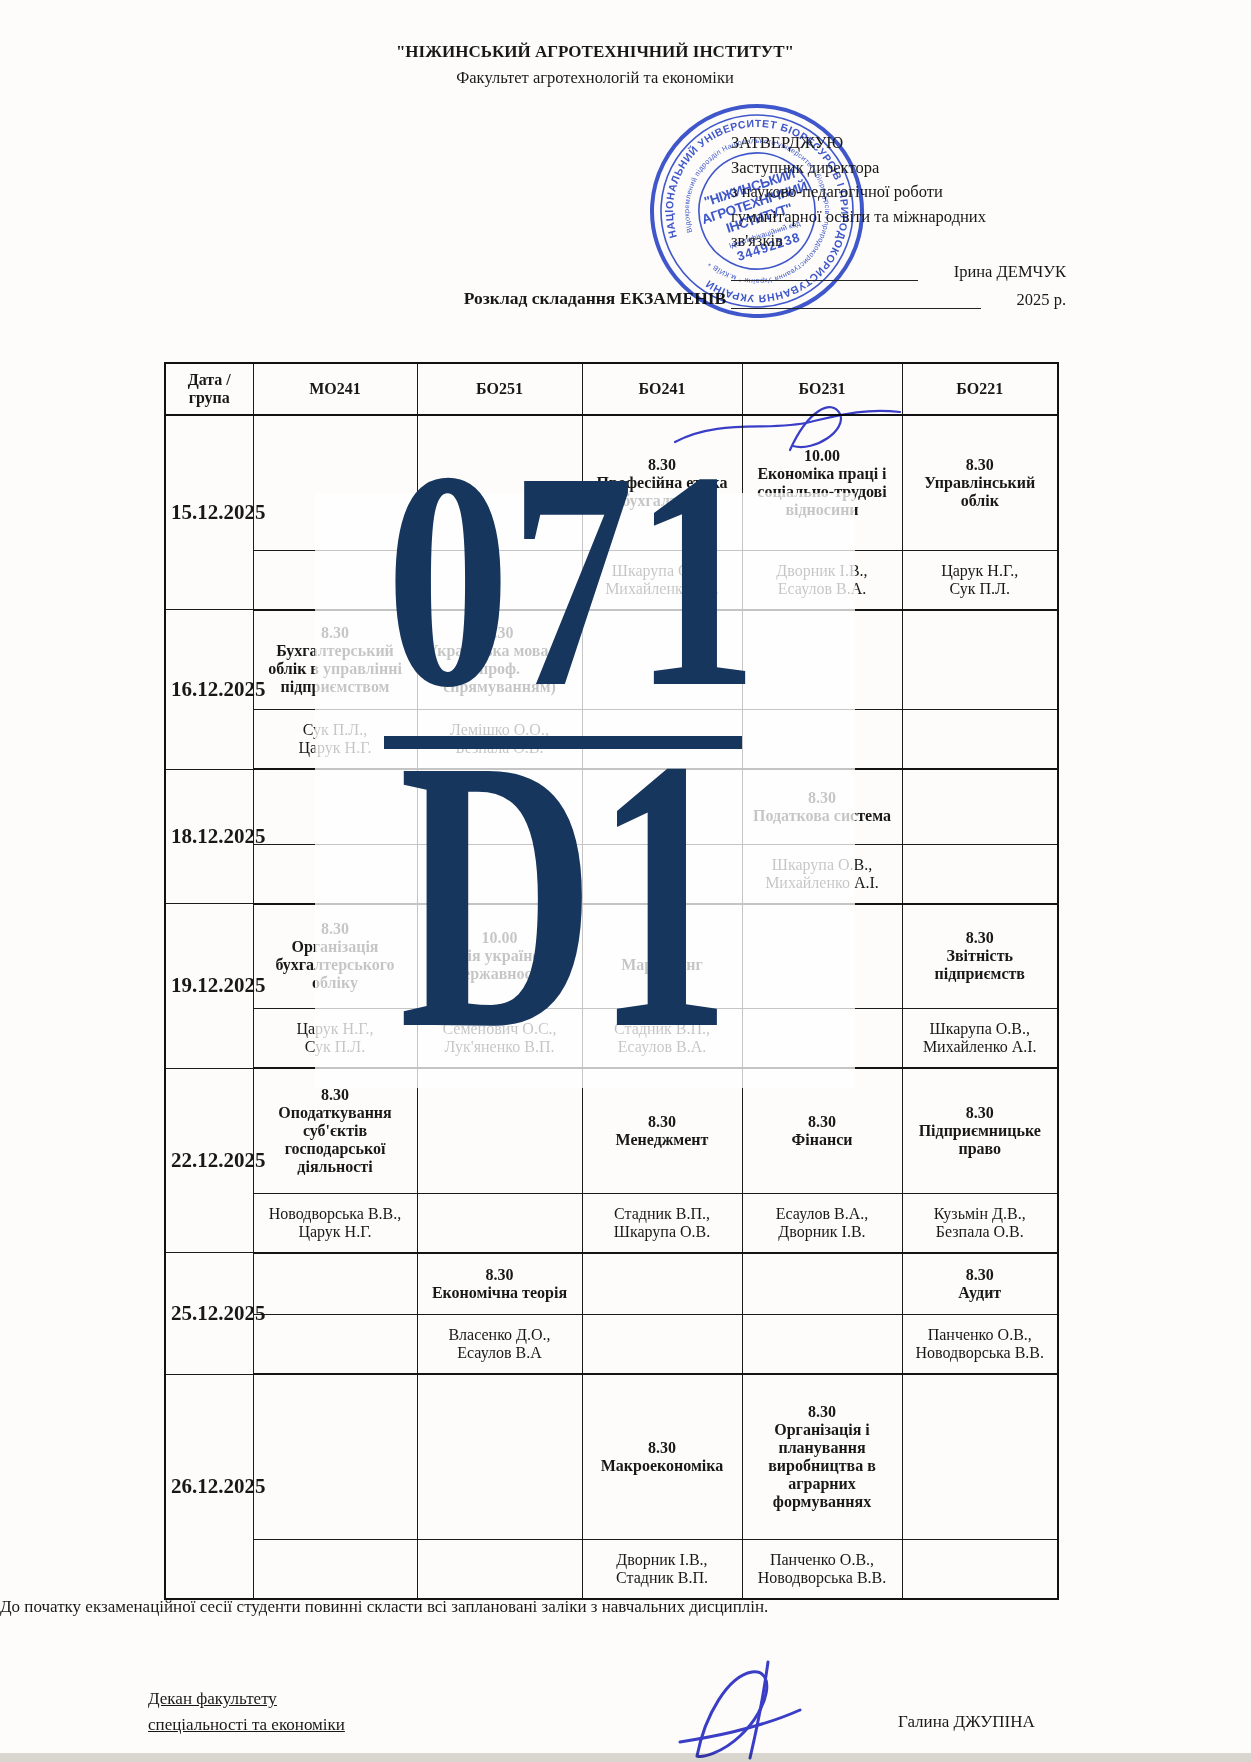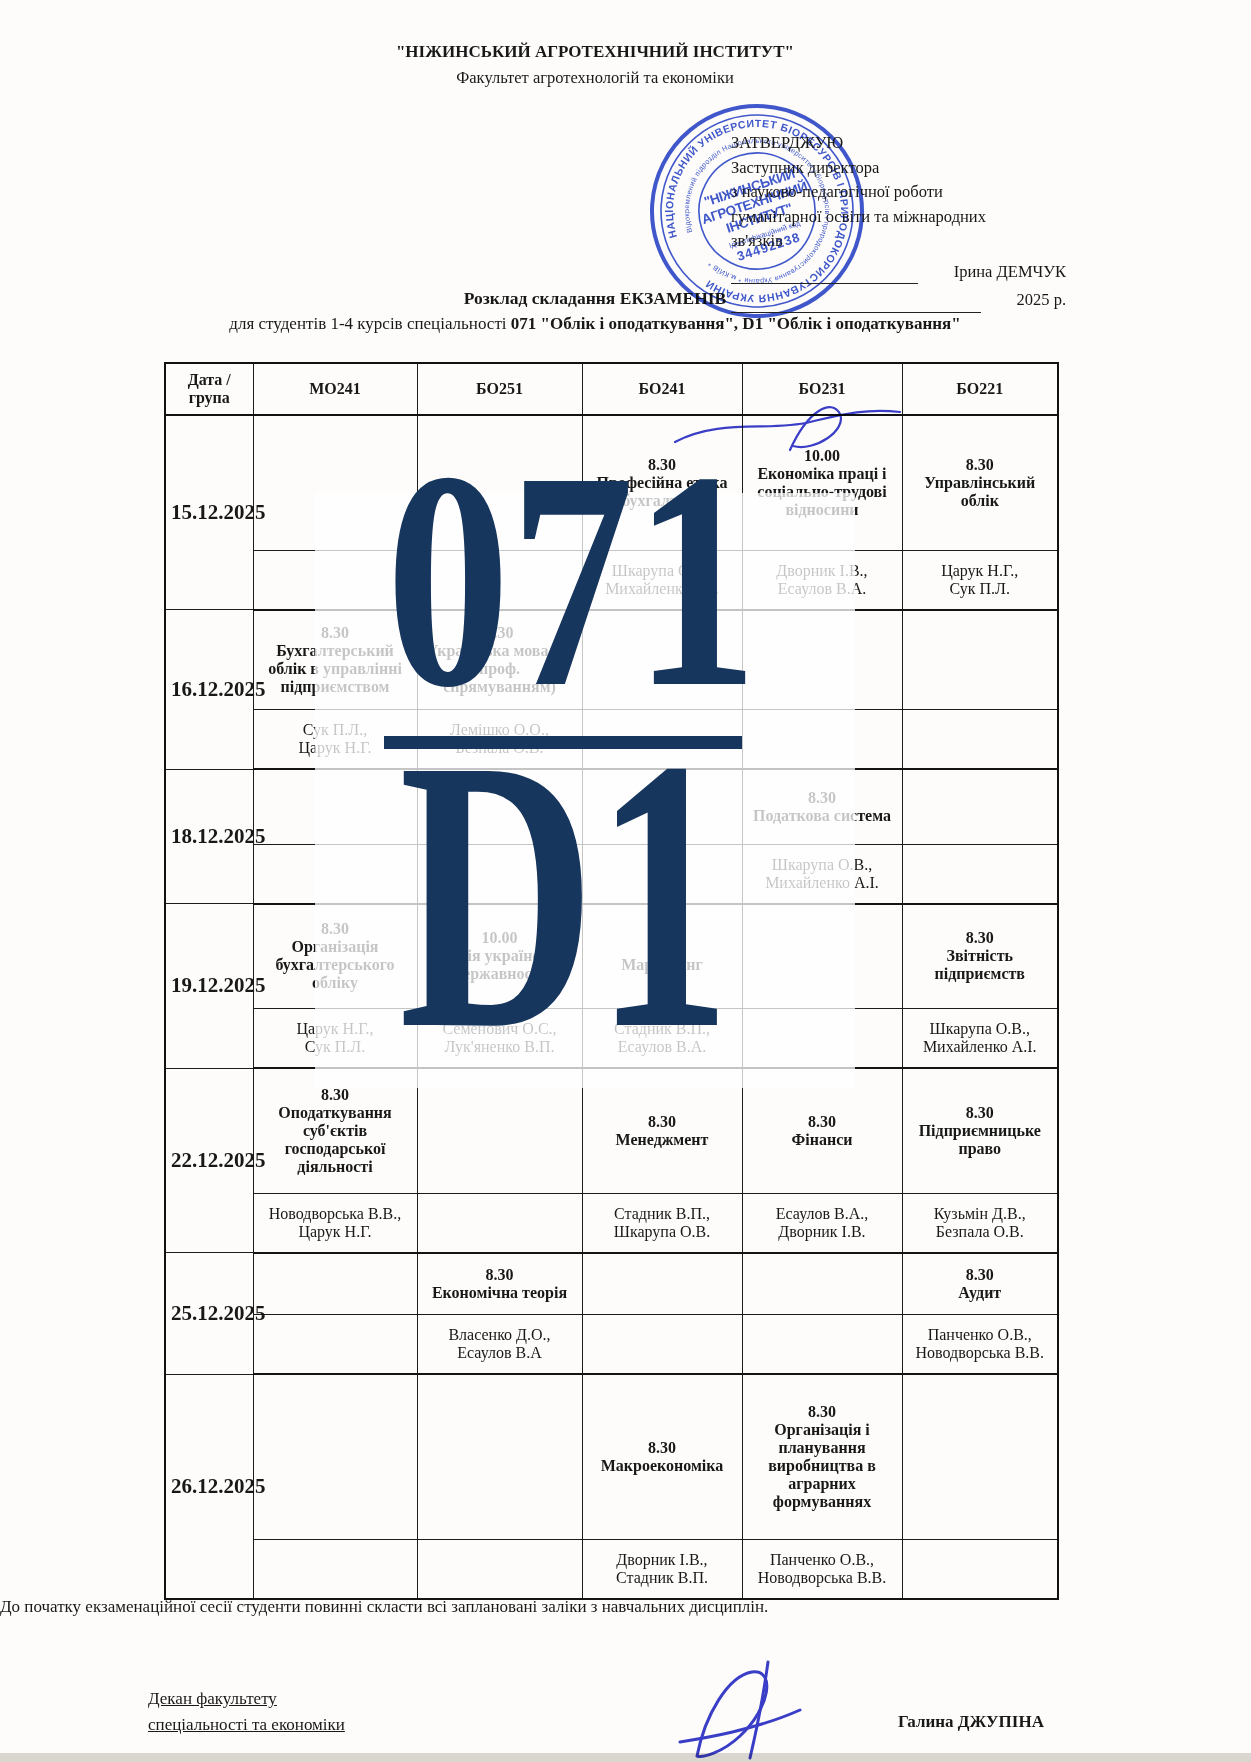--- a/index.html
+++ b/index.html
@@ -5,21 +5,21 @@
   html,body{margin:0;padding:0;}
   body{
     width:1251px;height:1762px;position:relative;overflow:hidden;
     background:#fdfcfa;font-family:"Liberation Serif",serif;color:#181818;
   }
   .content-center{position:absolute;left:0;top:38px;width:1190px;text-align:center;}
   .hdr1,.hdr2,.hdr3{font-weight:bold;font-size:17px;line-height:27px;}
   .hdr4{font-size:16.5px;line-height:26px;}
 
   .approval{position:absolute;left:731px;top:131px;width:335px;font-size:16.5px;line-height:24.5px;z-index:9;}
-  .approval .row-line{display:flex;align-items:flex-end;margin-top:2px;gap:28px;}
+  .approval .row-line{display:flex;align-items:flex-start;margin-top:2px;gap:28px;}
   .sig-line{border-bottom:1.4px solid #222;height:20px;flex:1;margin-right:8px;}
   .approval .name-row{margin-top:6px;}
   .approval .year-row{margin-top:4px;}
 
   .stamp-wrap{position:absolute;left:646px;top:100px;width:222px;height:222px;z-index:7;
     mix-blend-mode:multiply;opacity:.9;}
   .stamp-wrap svg{width:100%;height:100%;}
   .stamp-g{transform:rotate(-18deg);}
   .ring{fill:none;stroke:#2a46c9;}
   .ring.outer{stroke-width:4;}
@@ -48,21 +48,21 @@
 
   .fade-overlay{position:absolute;left:315px;top:493px;width:540px;height:595px;
     background:rgba(255,255,255,0.75);z-index:5;}
   .wm{position:absolute;z-index:6;font-family:"Liberation Serif",serif;font-weight:bold;line-height:1;text-align:center;}
   .wm-071{left:342px;top:425px;width:440px;font-size:310px;transform:scaleX(.8);transform-origin:center;}
   .wm-rule{position:absolute;left:384px;top:736px;width:358px;height:13px;z-index:6;}
   .wm-d1{left:330px;top:700px;width:460px;font-size:388px;transform:scaleX(.7);transform-origin:center;}
 
   .foot-note{position:absolute;left:0;top:1597px;width:1190px;text-align:left;font-size:17px;}
   .dean-block{position:absolute;left:148px;top:1686px;font-size:17px;line-height:26px;text-decoration:underline;}
-  .dean-name{position:absolute;left:898px;top:1712px;font-size:17px;font-weight:bold;}
+  .dean-name{position:absolute;left:898px;top:1712px;font-size:17px;}
 
   .pen{position:absolute;z-index:8;mix-blend-mode:multiply;}
   .pen path{fill:none;stroke:#3a3ecb;stroke-width:3;stroke-linecap:round;stroke-linejoin:round;}
   .pen.thin path{stroke-width:2.2;}
 
   .scan-bottom{position:absolute;left:0;bottom:0;width:100%;height:9px;background:#d9d6d0;}
 </style>
 </head>
 <body>
 
@@ -108,21 +108,20 @@
   </div>
 </div>
 
 <svg class="pen thin" style="left:660px;top:380px;" width="260" height="90">
   <path d="M15,62 C60,38 110,52 150,42 C180,35 205,28 240,32"></path>
   <path d="M130,70 C148,30 172,18 180,34 C187,50 155,72 133,66"></path>
 </svg>
 
 <div class="title-block">
   <div class="doc-title">Розклад складання ЕКЗАМЕНІВ</div>
-  <div class="doc-sub"><span>для студентів 1-4 курсів спеціальності </span><b>071 "Облік і оподаткування"</b><b>, </b><b>D1 "Облік і оподаткування"</b></div>
 </div>
 
 <div class="table-wrap">
   <table class="exam-table">
     <colgroup>
       <col style="width:88px">
         <col style="width:164px">
         <col style="width:165px">
       <col style="width:160px">
         <col style="width:160px">

